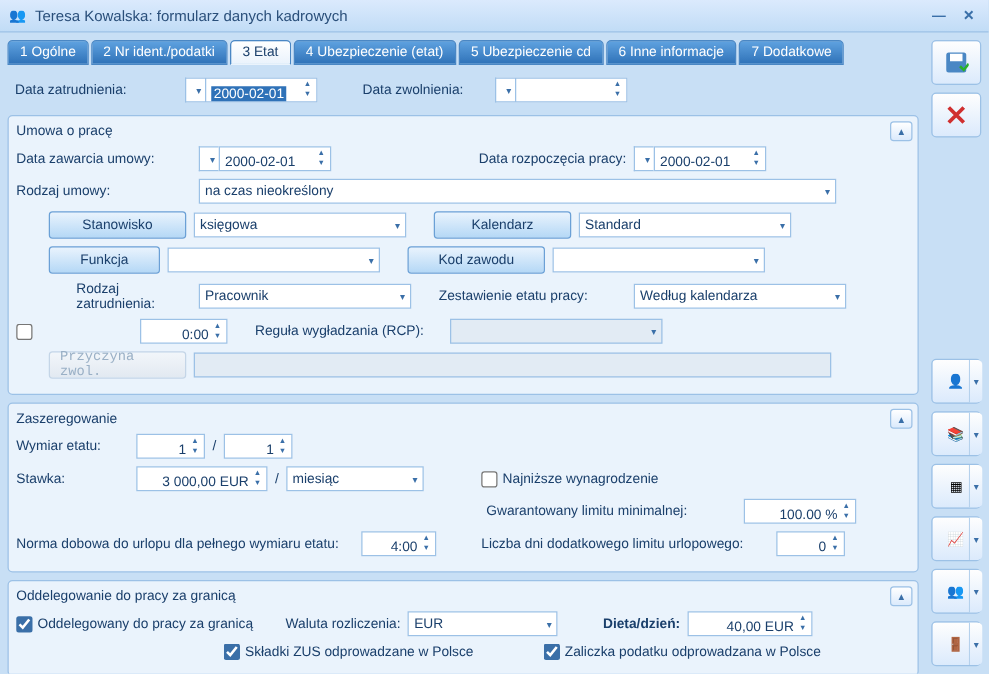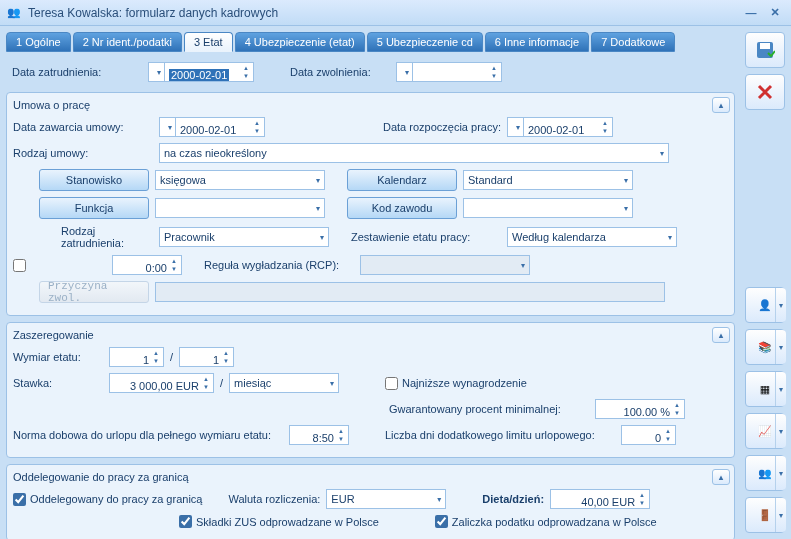--- a/index.html
+++ b/index.html
@@ -140,21 +140,21 @@
     <span style="width:10px;"></span>
     <div class="btn" style="width:110px;">Kalendarz</div>
     <div class="combo" style="width:170px;">
             <span>Standard</span>
             <span class="arrow">▾</span>
           </div>
   </div>
 
   <div class="row">
     <span style="width:20px;"></span>
-    <div class="btn" style="width:110px;">Funkcja</div>
+    <div class="btn" style="width:89px;">Funkcja</div>
     <div class="combo" style="width:170px;">
             <span></span>
             <span class="arrow">▾</span>
           </div>
     <span style="width:10px;"></span>
     <div class="btn" style="width:110px;">Kod zawodu</div>
     <div class="combo" style="width:170px;">
             <span></span>
             <span class="arrow">▾</span>
           </div>
@@ -236,34 +236,34 @@
             <span class="arrow">▾</span>
           </div>
     <label class="chk" style="margin-left:40px;">
             <input type="checkbox" style="">
             <span>Najniższe wynagrodzenie</span>
           </label>
   </div>
 
   <div class="row">
     <span style="width:370px;"></span>
-    <span class="lbl" style="width:200px;">Gwarantowany procent minimalnej:</span>
+    <span class="lbl" style="width:200px;">Gwarantowany limitu minimalnej:</span>
     <div class="spinner" style="width:90px;">
             <span style="width:100%; text-align:right;">100.00 %</span>
             <div class="arrows">
               <span>▲</span>
               <span>▼</span>
             </div>
           </div>
   </div>
 
   <div class="row">
     <span class="lbl" style="width:270px;">Norma dobowa do urlopu dla pełnego wymiaru etatu:</span>
     <div class="spinner" style="width:60px;">
-            <span style="width:100%; text-align:right;">8:50</span>
+            <span style="width:100%; text-align:right;">4:00</span>
             <div class="arrows">
               <span>▲</span>
               <span>▼</span>
             </div>
           </div>
     <span class="lbl" style="margin-left:30px; width:230px;">Liczba dni dodatkowego limitu urlopowego:</span>
     <div class="spinner" style="width:55px;">
             <span style="width:100%; text-align:right;">0</span>
             <div class="arrows">
               <span>▲</span>

